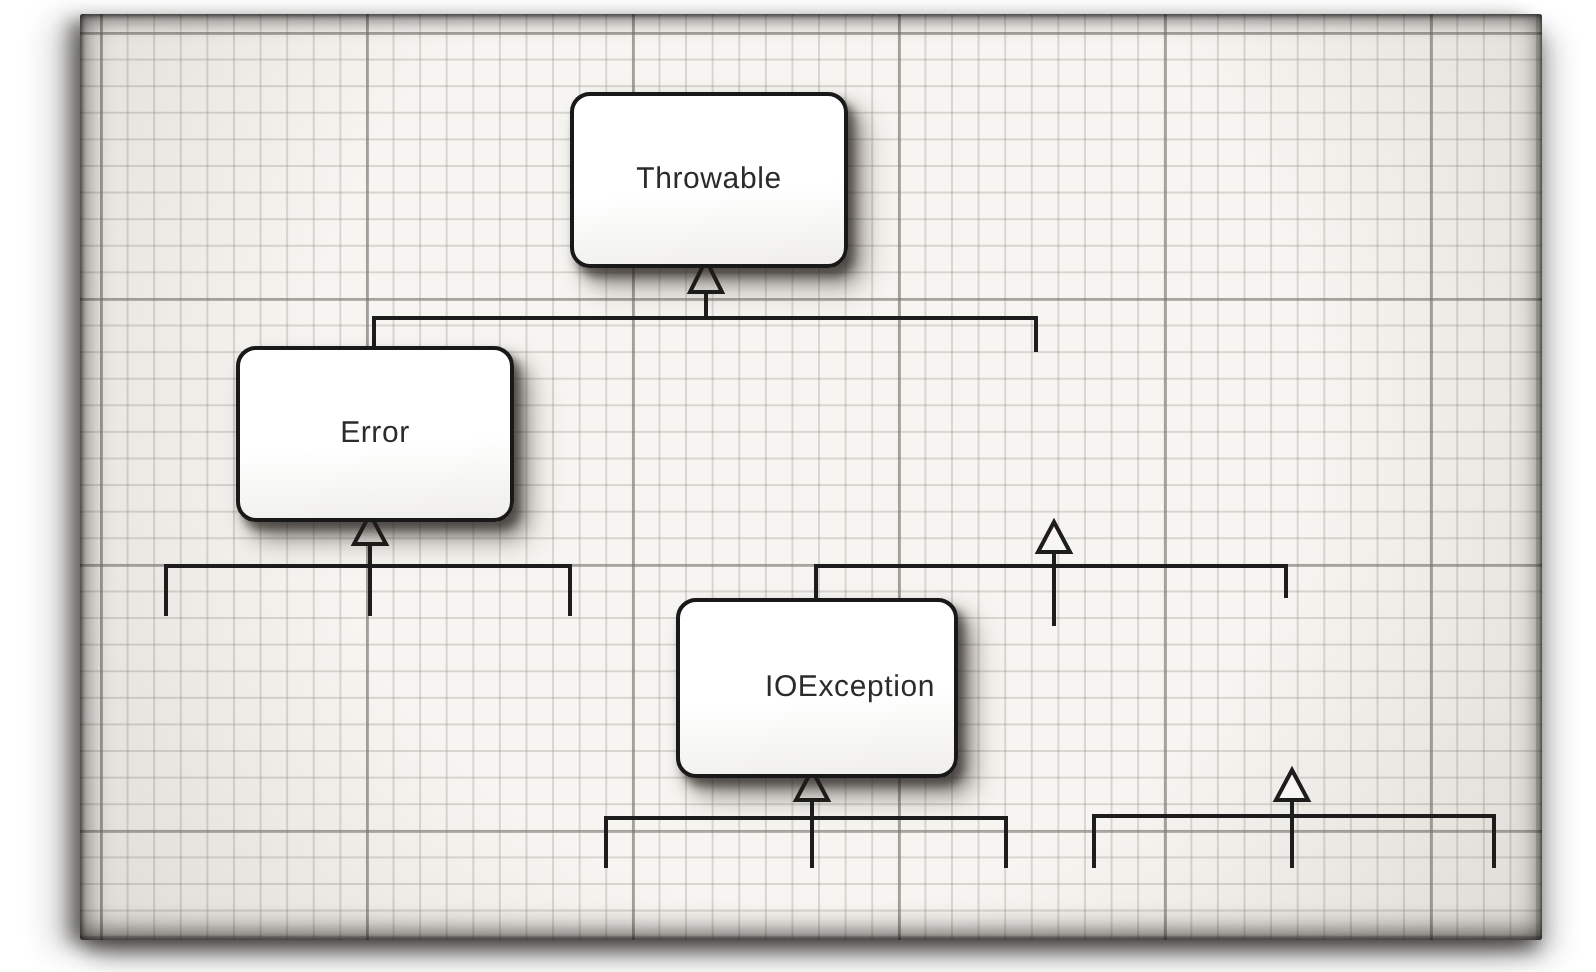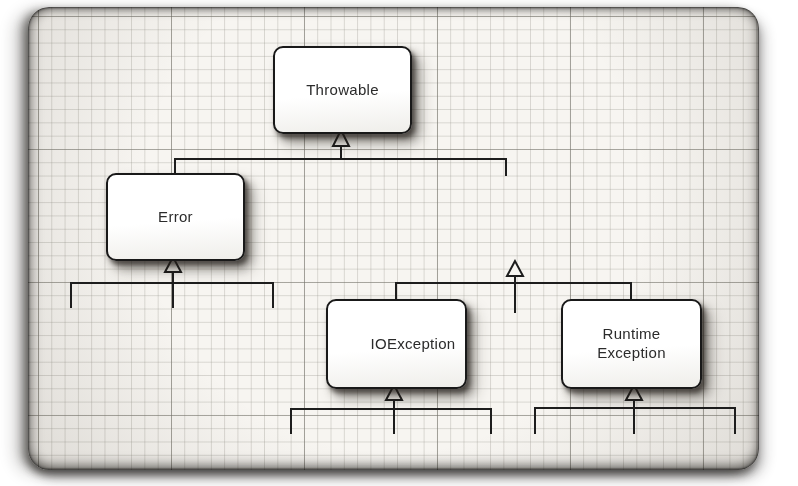--- a/index.html
+++ b/index.html
@@ -3,22 +3,22 @@
 <meta charset="utf-8">
 <style>
   html,body{margin:0;padding:0;background:#ffffff;}
   .stage{
     position:relative;width:798px;height:486px;overflow:hidden;
     background:#ffffff;
     font-family:"Liberation Sans", sans-serif;
   }
   
   .page{
-    position:absolute;left:28px;top:7px;width:731px;height:463px;
-    border-radius:21px;
+    position:absolute;left:40px;top:7px;width:731px;height:463px;
+    border-radius:1px;
     background-color:#f7f5f1;
     background-image:
       radial-gradient(circle at 50% 42%, rgba(0,0,0,0) 55%, rgba(70,62,50,0.14) 100%),
       linear-gradient(to right, rgba(116,114,106,0.55) 1.5px, transparent 1.5px),
       linear-gradient(to bottom, rgba(116,114,106,0.50) 1.5px, transparent 1.5px),
       linear-gradient(to right, rgba(142,140,130,0.30) 1px, transparent 1px),
       linear-gradient(to bottom, rgba(142,140,130,0.30) 1px, transparent 1px);
     background-size:100% 100%, 133px 100%, 100% 133px, 13.3px 100%, 100% 13.3px;
     background-position:0 0, 10px 0, 0 9px, 10px 0, 0 9px;
     box-shadow:
@@ -95,18 +95,15 @@
 
     <div class="node n-throwable">
       <span>Throwable</span>
     </div>
     <div class="node n-error">
       <span>Error</span>
     </div>
     <div class="node n-ioexception">
       <span>IOException</span>
     </div>
-    <div class="node n-runtime">
-      <span>Runtime Exception</span>
-    </div>
 
   </div>
 </div>
 
 </body></html>

